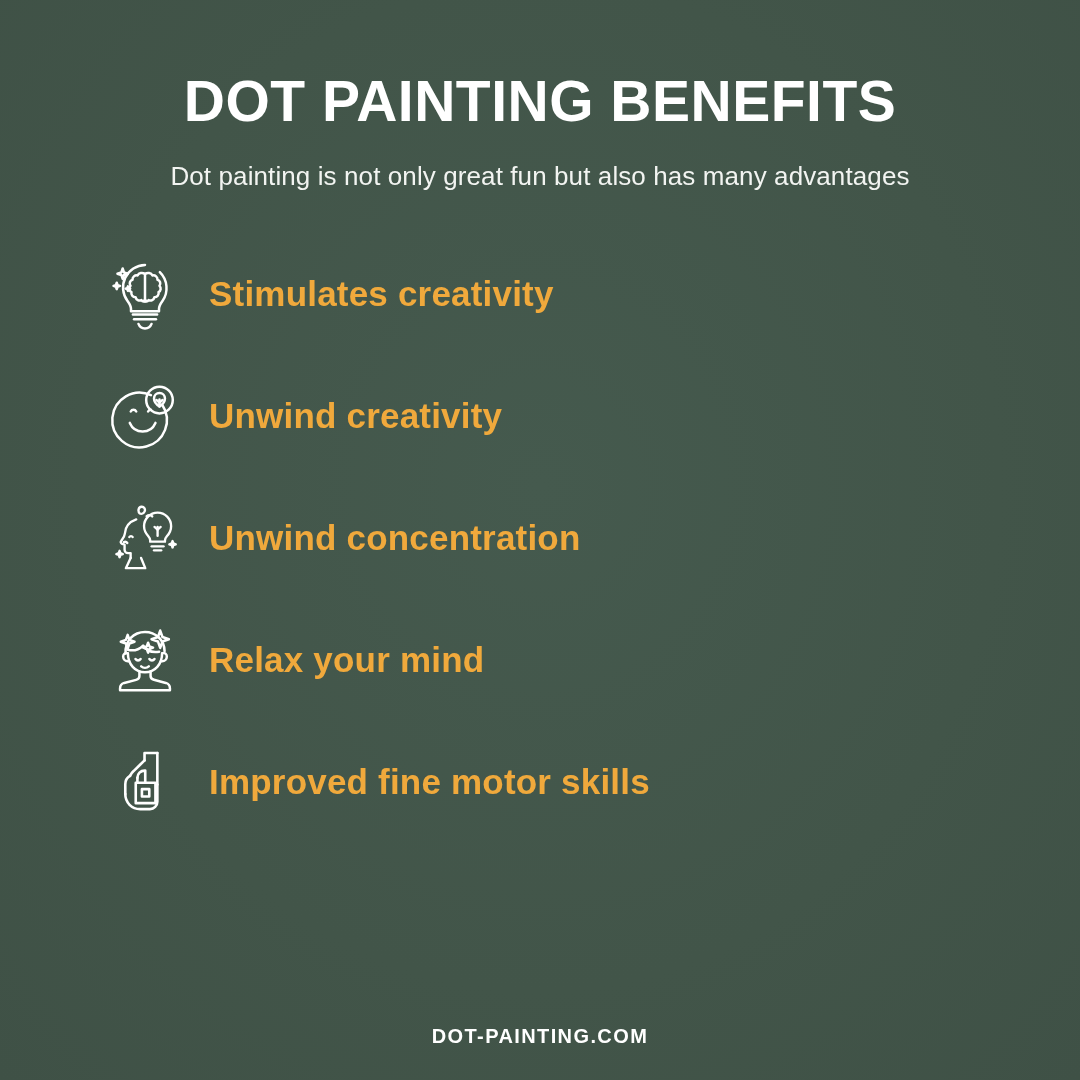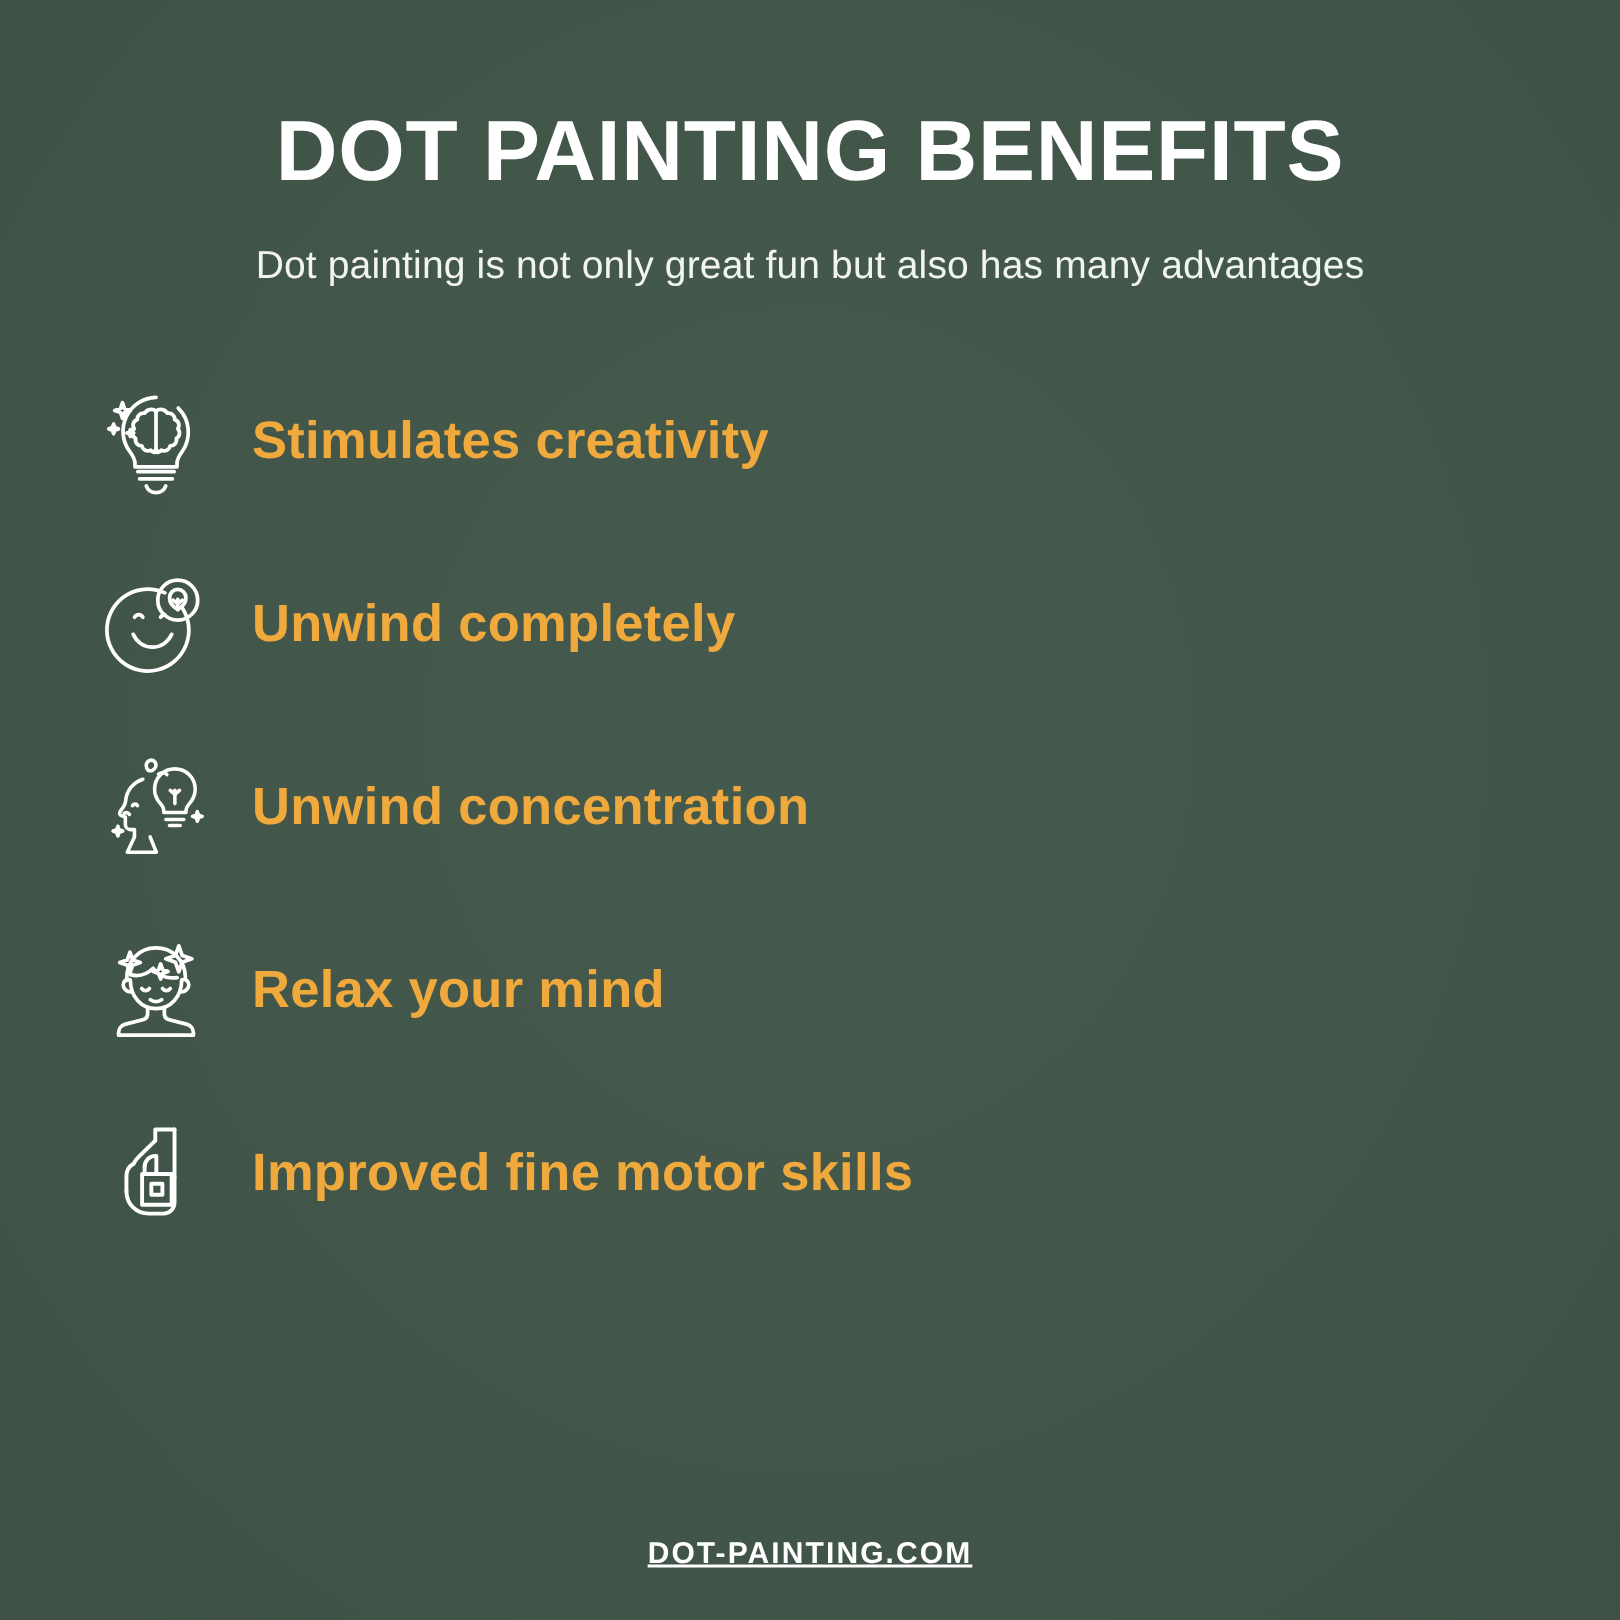--- a/index.html
+++ b/index.html
@@ -51,21 +51,21 @@
     letter-spacing: 0.1px;
   }
 
   
   .benefits {
     margin-top: 52px;
     width: 100%;
     display: flex;
     flex-direction: column;
     align-items: flex-start;
-    padding-left: 62px;
+    padding-left: 103px;
     box-sizing: border-box;
   }
   .benefit-row {
     display: flex;
     align-items: center;
     height: 92px;
     margin-bottom: 30px;
   }
   .benefit-row:last-child { margin-bottom: 0; }
 
@@ -97,21 +97,20 @@
     left: 0;
     right: 0;
     bottom: 32px;
     text-align: center;
   }
   .footer-text {
     color: #ffffff;
     font-size: 20px;
     font-weight: bold;
     letter-spacing: 1.4px;
-    text-decoration: underline;
   }
 </style>
 </head>
 <body>
 
 <div class="poster">
 
   <div class="header">
     <h1 class="title">DOT PAINTING BENEFITS</h1>
     <p class="subtitle">Dot painting is not only great fun but also has many advantages</p>
@@ -144,21 +143,21 @@
           <circle cx="44.2" cy="18.6" r="11.2"></circle>
           <path d="M44.2 12.6c2.6 0 4.6 2.1 4.6 4.7 0 2.9-2.2 5.2-4.6 6.6-2.4-1.4-4.6-3.7-4.6-6.6 0-2.6 2-4.7 4.6-4.7z"></path>
           <path d="M44.2 18.2v5.7"></path>
           <path d="M44.2 20.6l-2.6-2"></path>
           <path d="M44.2 20.6l2.6-2"></path>
           <path d="M20 28.2c1-1.9 3.6-1.9 4.6 0"></path>
           <path d="M34.6 28.2c.5-.9 1.4-1.4 2.3-1.4"></path>
           <path d="M19.2 37.8c1.9 4.4 6.1 7.2 10.8 7.2s8.9-2.8 10.8-7.2"></path>
         </svg>
       </span>
-      <span class="benefit-label">Unwind completely</span>
+      <span class="benefit-label">Unwind creativity</span>
     </div>
 
     <div class="benefit-row">
       <span class="benefit-icon">
         <svg viewBox="0 0 64 64" fill="none" stroke="#ffffff" stroke-width="2" stroke-linecap="round" stroke-linejoin="round">
           <path d="M24.6 16.4c-5.4 1.9-9.2 6.3-9.6 12-.2 2.6-1.8 4.3-3 5.9-.8 1-.5 2.2.7 2.6l2.1.7v4.2c0 1.6 1.3 2.9 2.9 2.9h2.2v4.1"></path>
           <path d="M19.9 48.8l-4 8.6h16.3l-3.5-8.6"></path>
           <path d="M18.8 31.2c.6-1.1 2.2-1.1 2.8 0"></path>
           <path d="M14.2 35.4c1.1-.4 2.3-.1 2.9.8"></path>
           <path d="M42.6 10.6c6.3 0 11.4 5.1 11.4 11.4 0 3.6-1.7 6.4-3.6 8.5-1.1 1.2-1.6 2.3-1.6 3.7v.9H36.4v-.9c0-1.4-.5-2.5-1.6-3.7-1.9-2.1-3.6-4.9-3.6-8.5 0-6.3 5.1-11.4 11.4-11.4z"></path>

